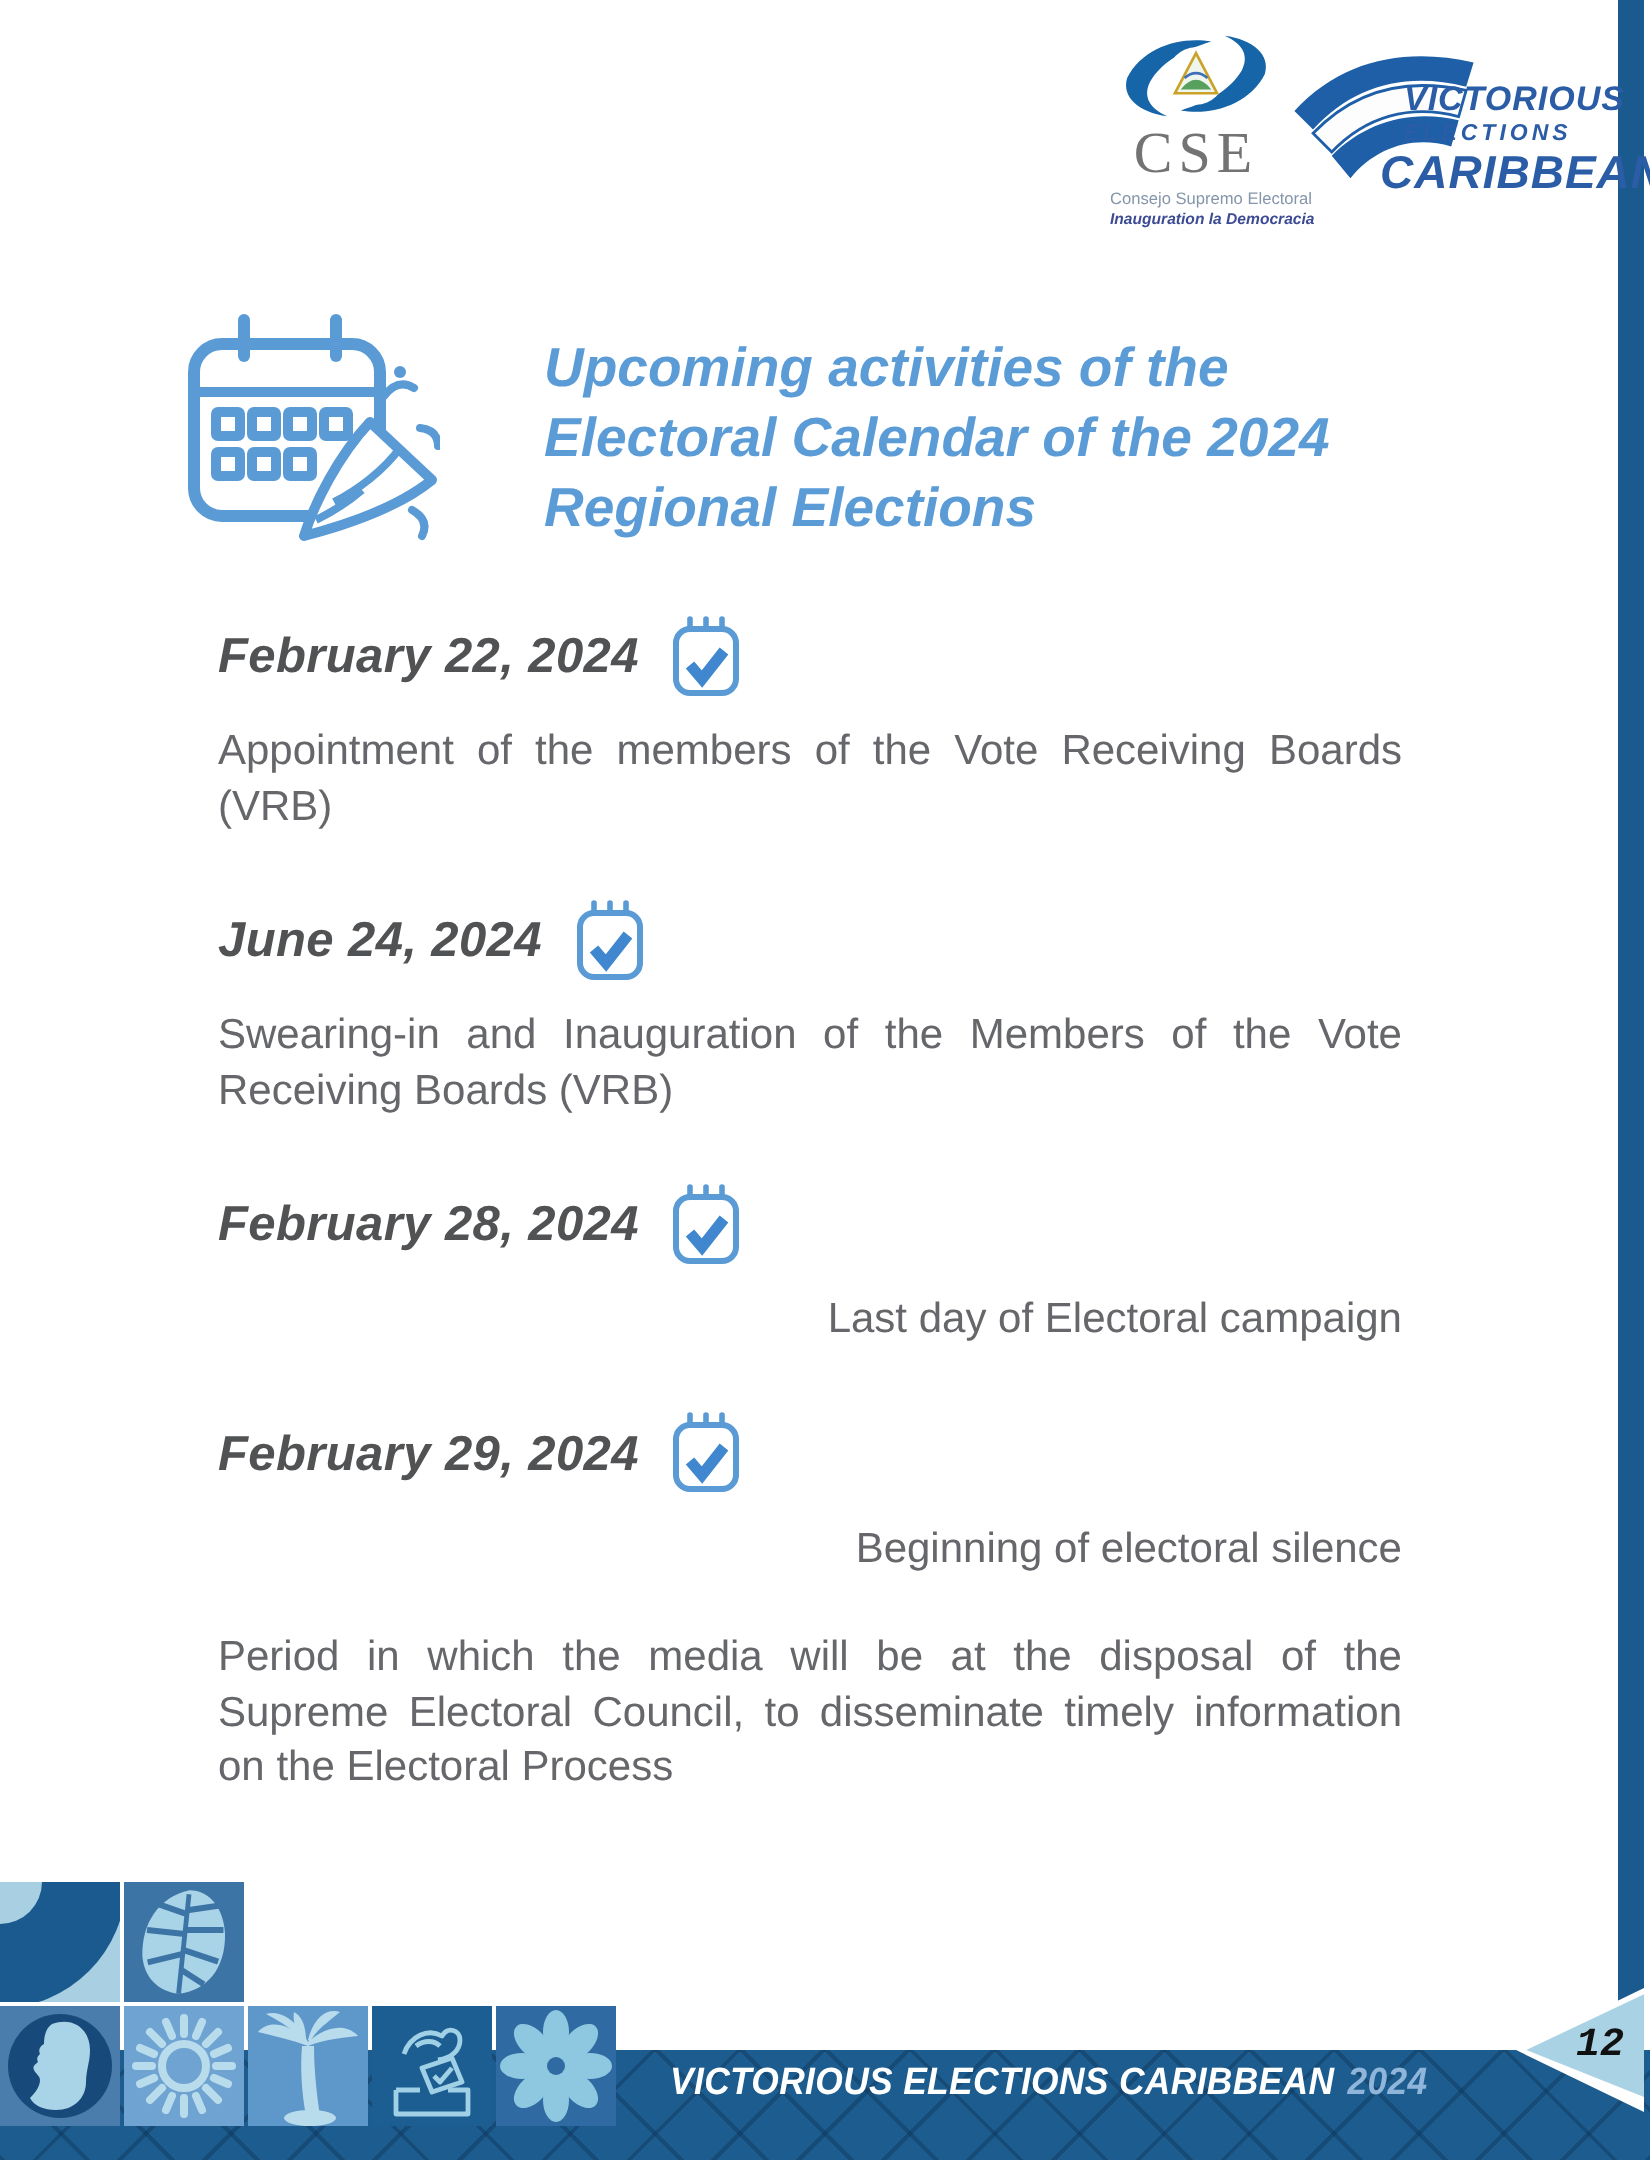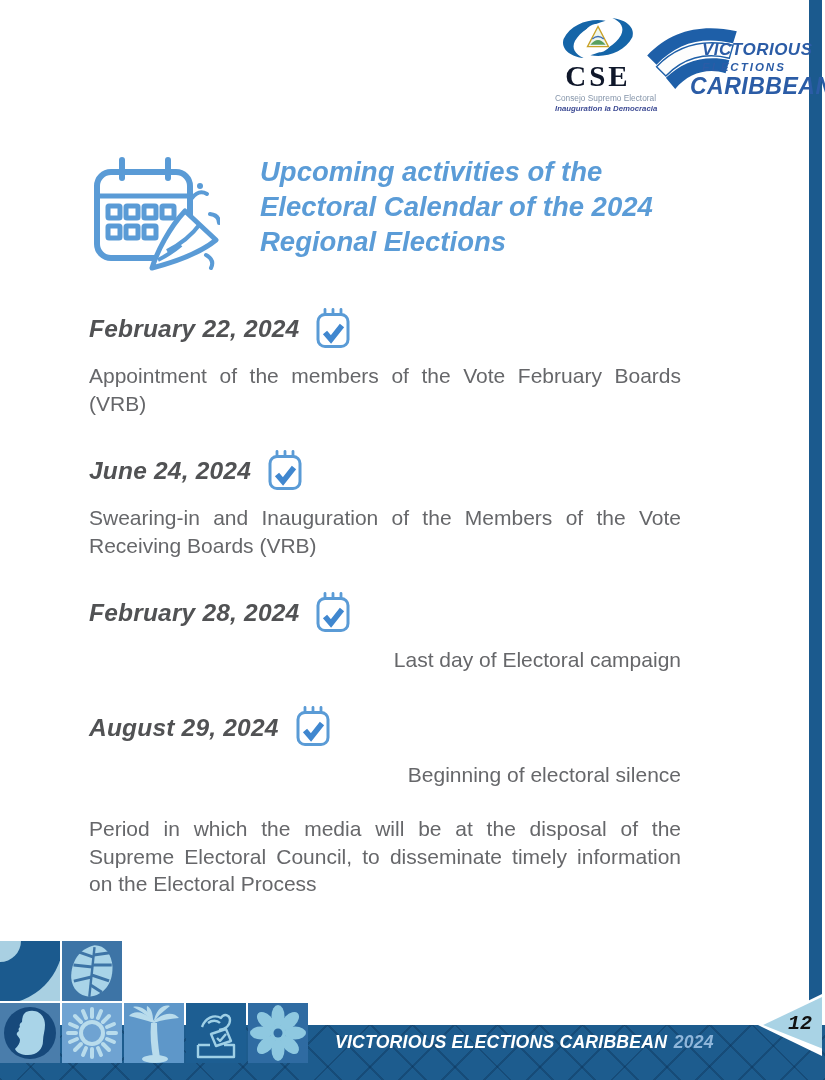--- a/index.html
+++ b/index.html
@@ -4,36 +4,36 @@
 <style>
   html,body{margin:0;padding:0;background:#e8e8e8;}
   .page{
     position:relative;width:825px;height:1080px;background:#ffffff;
     font-family:"Liberation Sans",sans-serif;overflow:hidden;margin:0 auto;
   }
   
   .right-bar{position:absolute;top:0;right:3px;width:13px;height:1025px;background:#1b5a8e;}
   
   .cse-logo{position:absolute;left:555px;top:16px;width:86px;text-align:center;}
-  .cse-acronym{font-family:"Liberation Serif",serif;font-weight:700;font-size:29px;color:#0f172a;letter-spacing:3px;line-height:1;margin-top:-2px;}
+  .cse-acronym{font-family:"Liberation Serif",serif;font-weight:400;font-size:29px;color:#737373;letter-spacing:3px;line-height:1;margin-top:-2px;}
   .cse-name{font-size:8.3px;color:#8595aa;margin-top:2px;white-space:nowrap;}
   .cse-motto{font-size:7.8px;font-style:italic;font-weight:700;color:#3d4b94;margin-top:1px;white-space:nowrap;}
   .event-logo{position:absolute;left:642px;top:14px;width:172px;height:92px;}
   .event-flag{position:absolute;left:0;top:6px;}
   .event-text{position:absolute;left:48px;top:26px;color:#2b5ca6;}
   .ev-l1{font-size:17px;font-weight:800;font-style:italic;padding-left:12px;letter-spacing:.5px;}
   .ev-l2{font-size:11.5px;font-weight:800;font-style:italic;padding-left:12px;letter-spacing:2px;margin-top:1px;}
   .ev-l3{font-size:23px;font-weight:800;font-style:italic;letter-spacing:.5px;margin-top:0px;white-space:nowrap;}
   
   .title-block{position:absolute;left:88px;top:148px;width:660px;}
   .title-icon{position:absolute;left:0;top:4px;}
   .title-text{position:absolute;left:172px;top:6px;width:480px;
     font-size:27.5px;line-height:35px;font-weight:800;font-style:italic;color:#5b9cd7;}
   
-  .entries{position:absolute;left:89px;top:302px;width:592px;}
+  .entries{position:absolute;left:109px;top:302px;width:592px;}
   .entry{margin-bottom:27px;}
   .date-row{display:flex;align-items:center;gap:15px;height:54px;}
   .entry-date{font-size:24.5px;font-weight:800;font-style:italic;color:#515254;letter-spacing:.2px;white-space:nowrap;}
   .cal-check{flex:0 0 auto;}
   .entry-desc{margin:6px 0 0 0;font-size:21px;line-height:27.5px;color:#66676a;text-align:justify;}
   .entry-desc.single{text-align:right;}
   
   .footer-band{position:absolute;left:0;right:0;bottom:0;height:55px;background:#1d5c8e;
     background-image:
       repeating-linear-gradient(45deg, rgba(10,45,80,0.35) 0 2px, transparent 2px 30px),
@@ -105,21 +105,21 @@
       <g>
         <path d="M64 116 C69 100 81 76 97 59 L128 88 C112 101 87 110 64 116 Z" fill="#ffffff" stroke="#5a9bd6" stroke-width="5" stroke-linejoin="round"></path>
         <path d="M79 99 C91 93 104 83 112 72" fill="none" stroke="#5a9bd6" stroke-width="4"></path>
         <path d="M70 108 C78 104 86 99 93 93" fill="none" stroke="#5a9bd6" stroke-width="4"></path>
         <path d="M104 46 q7 -9 15 -4" fill="none" stroke="#5a9bd6" stroke-width="4" stroke-linecap="round"></path>
         <path d="M122 62 q9 1 9 9" fill="none" stroke="#5a9bd6" stroke-width="4" stroke-linecap="round"></path>
         <path d="M118 103 q9 5 5 13" fill="none" stroke="#5a9bd6" stroke-width="4" stroke-linecap="round"></path>
         <circle cx="112" cy="34" r="3" fill="#5a9bd6"></circle>
       </g>
     </svg>
-    <h1 class="title-text" style="margin:0;font-size:27.5px;">
+    <h1 class="title-text" style="margin:12px;font-size:27.5px;">
       <span>Upcoming activities of the</span><br>
       <span>Electoral Calendar of the 2024</span><br>
       <span>Regional Elections</span>
     </h1>
   </div>
 
   <div class="entries">
 
     <div class="entry">
       <div class="date-row">
@@ -127,21 +127,21 @@
         <svg class="cal-check" width="38" height="47" viewBox="0 0 38 46">
           <g stroke="#5a9bd6" stroke-width="2.8" stroke-linecap="round">
               <line x1="11" y1="3" x2="11" y2="9"></line>
               <line x1="19" y1="3" x2="19" y2="9"></line>
               <line x1="27" y1="3" x2="27" y2="9"></line>
             </g>
           <rect x="4" y="8" width="30" height="32" rx="7" fill="#ffffff" stroke="#5a9bd6" stroke-width="3"></rect>
           <path d="M11 26 L17 33 L28 19" fill="none" stroke="#4087cf" stroke-width="5.5"></path>
         </svg>
       </div>
-      <p class="entry-desc">Appointment of the members of the Vote February Boards (VRB)</p>
+      <p class="entry-desc">Appointment of the members of the Vote Receiving Boards (VRB)</p>
     </div>
 
     <div class="entry">
       <div class="date-row">
         <span class="entry-date">June 24, 2024</span>
         <svg class="cal-check" width="38" height="47" viewBox="0 0 38 46">
           <g stroke="#5a9bd6" stroke-width="2.8" stroke-linecap="round">
               <line x1="11" y1="3" x2="11" y2="9"></line>
               <line x1="19" y1="3" x2="19" y2="9"></line>
               <line x1="27" y1="3" x2="27" y2="9"></line>
@@ -164,21 +164,21 @@
             </g>
           <rect x="4" y="8" width="30" height="32" rx="7" fill="#ffffff" stroke="#5a9bd6" stroke-width="3"></rect>
           <path d="M11 26 L17 33 L28 19" fill="none" stroke="#4087cf" stroke-width="5.5"></path>
         </svg>
       </div>
       <p class="entry-desc single">Last day of Electoral campaign</p>
     </div>
 
     <div class="entry">
       <div class="date-row">
-        <span class="entry-date">August 29, 2024</span>
+        <span class="entry-date">February 29, 2024</span>
         <svg class="cal-check" width="38" height="47" viewBox="0 0 38 46">
           <g stroke="#5a9bd6" stroke-width="2.8" stroke-linecap="round">
               <line x1="11" y1="3" x2="11" y2="9"></line>
               <line x1="19" y1="3" x2="19" y2="9"></line>
               <line x1="27" y1="3" x2="27" y2="9"></line>
             </g>
           <rect x="4" y="8" width="30" height="32" rx="7" fill="#ffffff" stroke="#5a9bd6" stroke-width="3"></rect>
           <path d="M11 26 L17 33 L28 19" fill="none" stroke="#4087cf" stroke-width="5.5"></path>
         </svg>
       </div>

